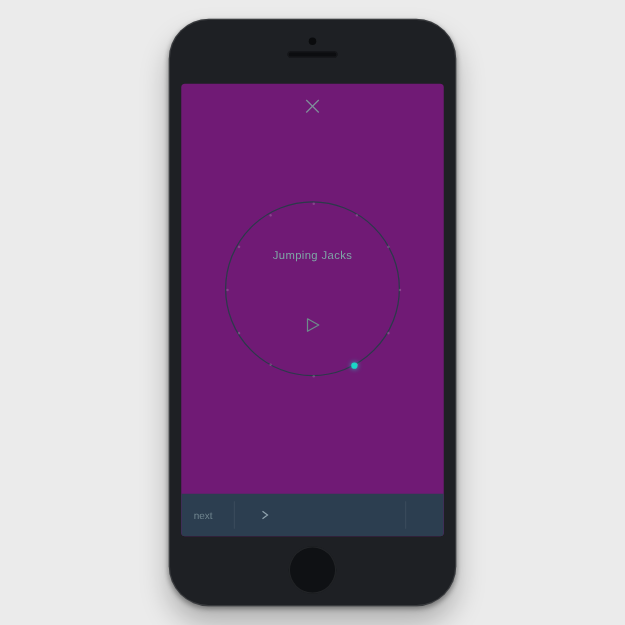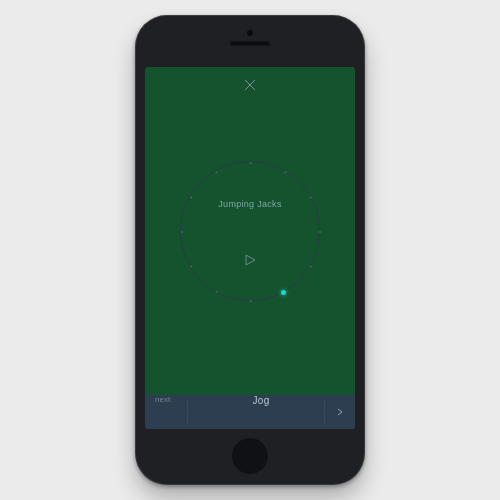--- a/index.html
+++ b/index.html
@@ -58,21 +58,21 @@
     width: 38px;
     height: 38px;
     border-radius: 50%;
     background: #0f1114;
     box-shadow: 0 0 0 1px rgba(255,255,255,0.08) inset;
   }
 
   .screen {
     width: 100%;
     height: 100%;
-    background: #14532d;
+    background: #701a75;
     border-radius: 3px;
     position: relative;
     overflow: hidden;
     display: flex;
     flex-direction: column;
   }
 
   
   .close {
     position: absolute;
@@ -153,20 +153,21 @@
     background: #1bd6c7;
     border-radius: 50%;
     box-shadow: 0 0 4px rgba(27,214,199,0.9);
   }
 
   
   .next-bar {
     height: 34px;
     background: #2c3e50;
     display: flex;
+    align-items: center;
     font-size: 9px;
     color: #8fa2ae;
     cursor: pointer;
     position: relative;
   }
   .next-bar .lbl-next {
     width: 42px;
     padding-left: 10px;
     font-size: 8px;
     color: #70858f;
@@ -245,21 +246,20 @@
         </div>
 
         <div class="knob" id="progress-knob" style="left: 101.223px; top: 128.841px;"></div>
       </div>
     </div>
 
     <div class="next-bar">
       <div class="divider"></div>
       <div class="divider2"></div>
       <span class="lbl-next">next</span>
-      <span class="lbl-activity">Jog</span>
       <span class="chev">
         <svg viewBox="0 0 10 10" width="10" height="10">
           <polyline points="3,2 7,5 3,8" fill="none" stroke="#8fa2ae" stroke-width="1"></polyline>
         </svg>
       </span>
     </div>
 
   </div>
 
   <div class="home-btn"></div>

